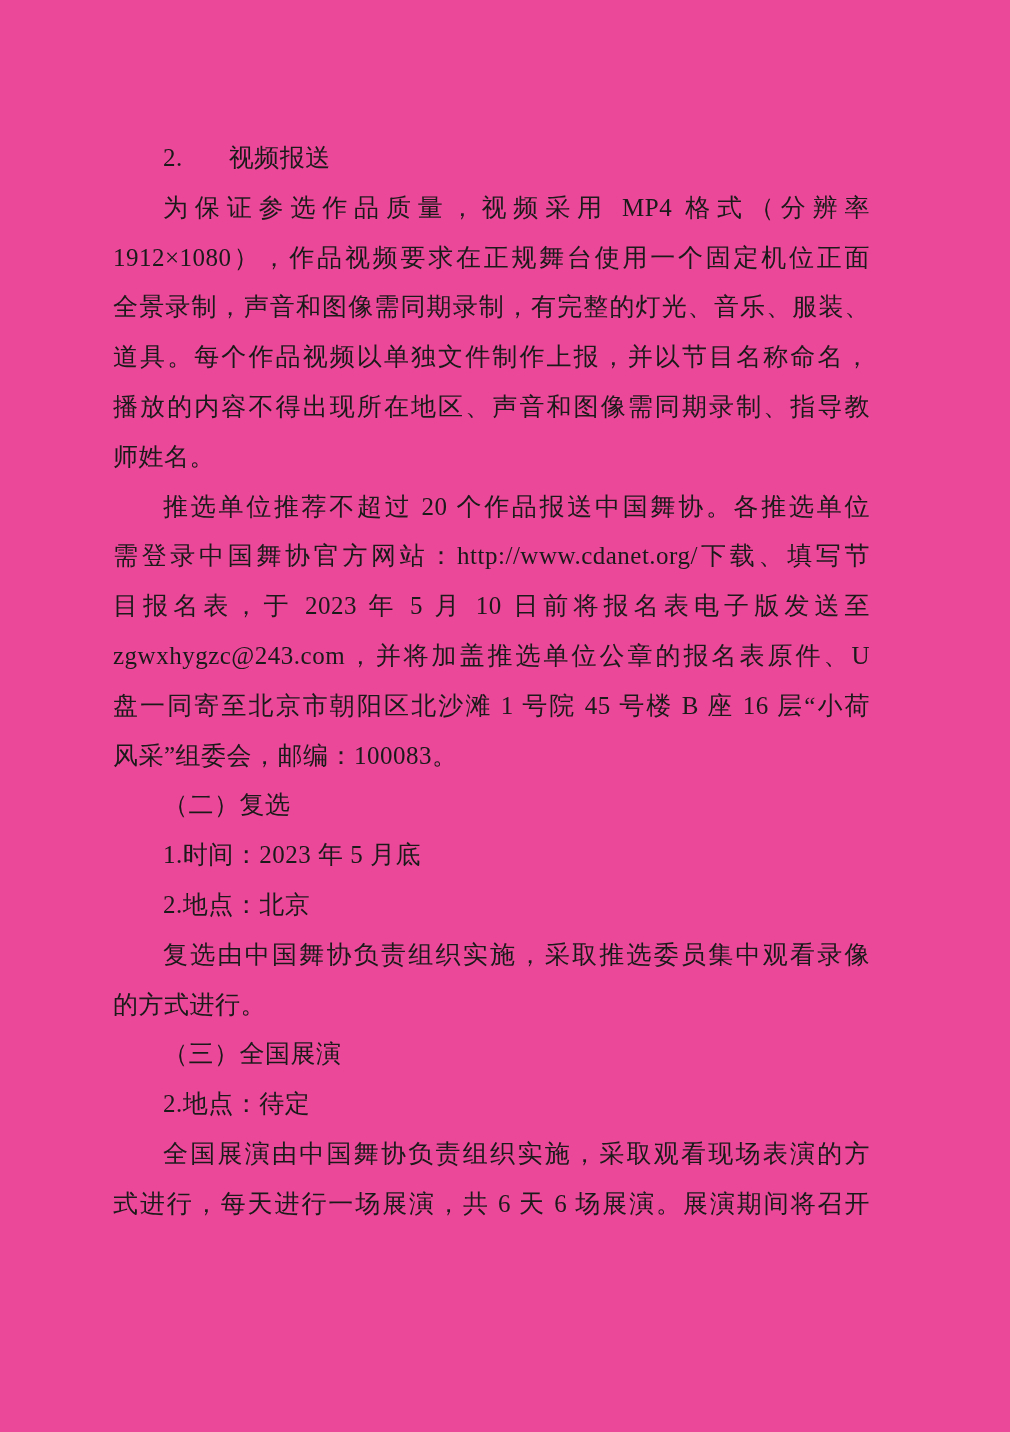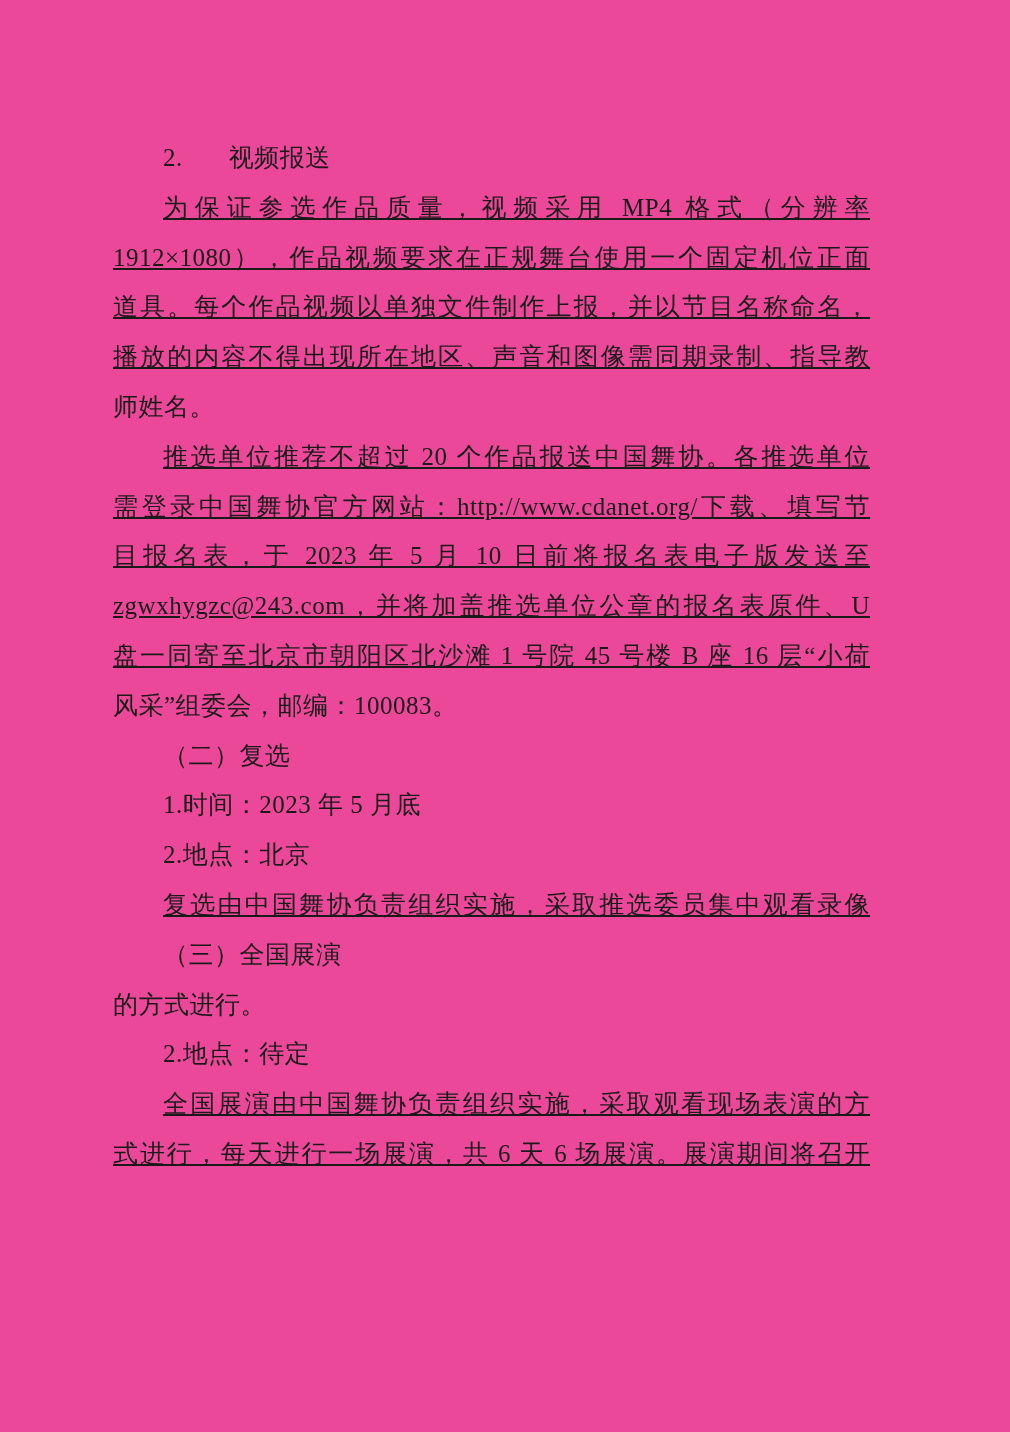--- a/index.html
+++ b/index.html
@@ -25,21 +25,20 @@
     color: #1a1a1a;
     letter-spacing: 0.5px;
   }
   .doc-line {
     text-align: justify;
     text-align-last: left;
     min-height: 49.8px;
   }
   .doc-line.fill {
     text-align-last: justify;
-    text-decoration: underline;
   }
   .doc-line.indent {
     text-indent: 2em;
   }
   .heading-line {
     min-height: 49.8px;
     padding-left: 2em;
     text-align: left;
   }
   .heading-title {
@@ -50,33 +49,34 @@
 <body>
 
 <div class="page">
   <div class="doc-content">
     <div class="heading-line">
       <span>2.</span><span class="heading-title">视频报送</span>
     </div>
     <div id="lines-container">
         <div class="doc-line fill indent">为保证参选作品质量，视频采用 MP4 格式（分辨率</div>
         <div class="doc-line fill">1912×1080），作品视频要求在正规舞台使用一个固定机位正面</div>
+        <div class="doc-line fill">全景录制，声音和图像需同期录制，有完整的灯光、音乐、服装、</div>
         <div class="doc-line fill">道具。每个作品视频以单独文件制作上报，并以节目名称命名，</div>
         <div class="doc-line fill">播放的内容不得出现所在地区、声音和图像需同期录制、指导教</div>
         <div class="doc-line">师姓名。</div>
         <div class="doc-line fill indent">推选单位推荐不超过 20 个作品报送中国舞协。各推选单位</div>
         <div class="doc-line fill">需登录中国舞协官方网站：http://www.cdanet.org/下载、填写节</div>
         <div class="doc-line fill">目报名表，于 2023 年 5 月 10 日前将报名表电子版发送至</div>
         <div class="doc-line fill">zgwxhygzc@243.com，并将加盖推选单位公章的报名表原件、U</div>
         <div class="doc-line fill">盘一同寄至北京市朝阳区北沙滩 1 号院 45 号楼 B 座 16 层“小荷</div>
         <div class="doc-line">风采”组委会，邮编：100083。</div>
         <div class="doc-line indent">（二）复选</div>
         <div class="doc-line indent">1.时间：2023 年 5 月底</div>
         <div class="doc-line indent">2.地点：北京</div>
         <div class="doc-line fill indent">复选由中国舞协负责组织实施，采取推选委员集中观看录像</div>
+        <div class="doc-line">的方式进行。</div>
         <div class="doc-line indent">（三）全国展演</div>
-        <div class="doc-line">的方式进行。</div>
         <div class="doc-line indent">2.地点：待定</div>
         <div class="doc-line fill indent">全国展演由中国舞协负责组织实施，采取观看现场表演的方</div>
         <div class="doc-line fill">式进行，每天进行一场展演，共 6 天 6 场展演。展演期间将召开</div>
       </div>
   </div>
 </div>
 
 </body></html>

